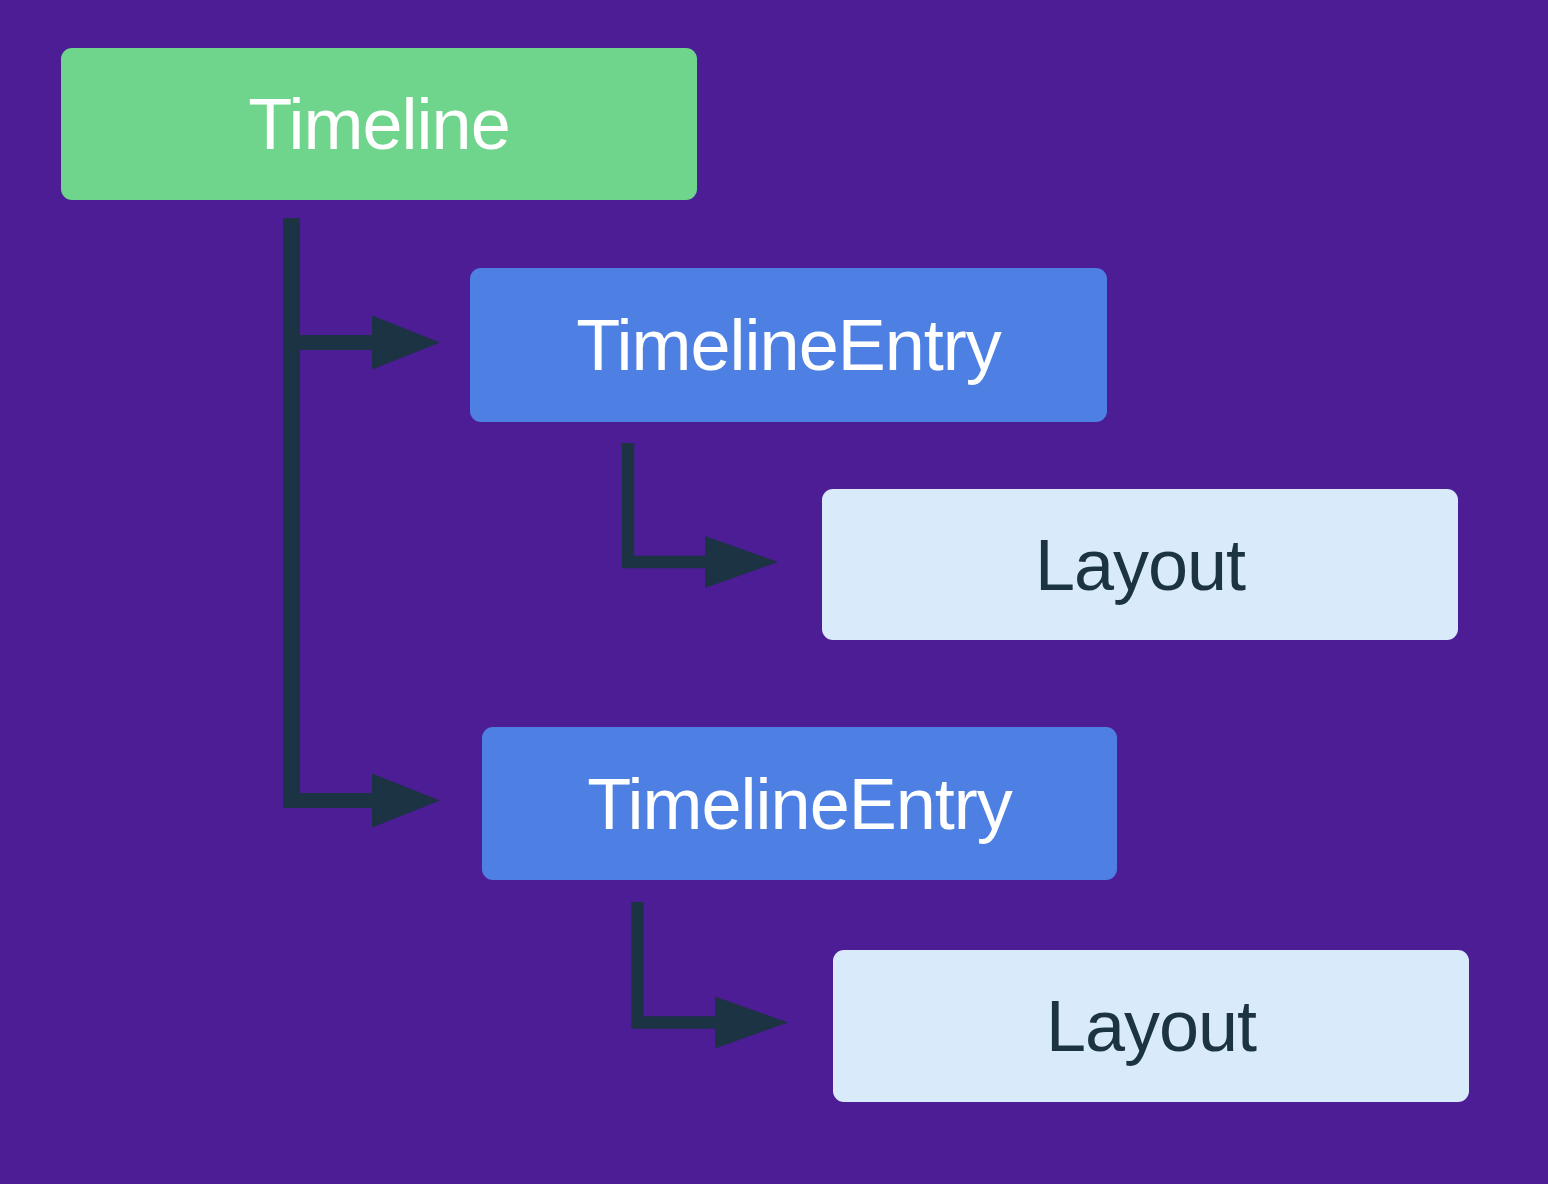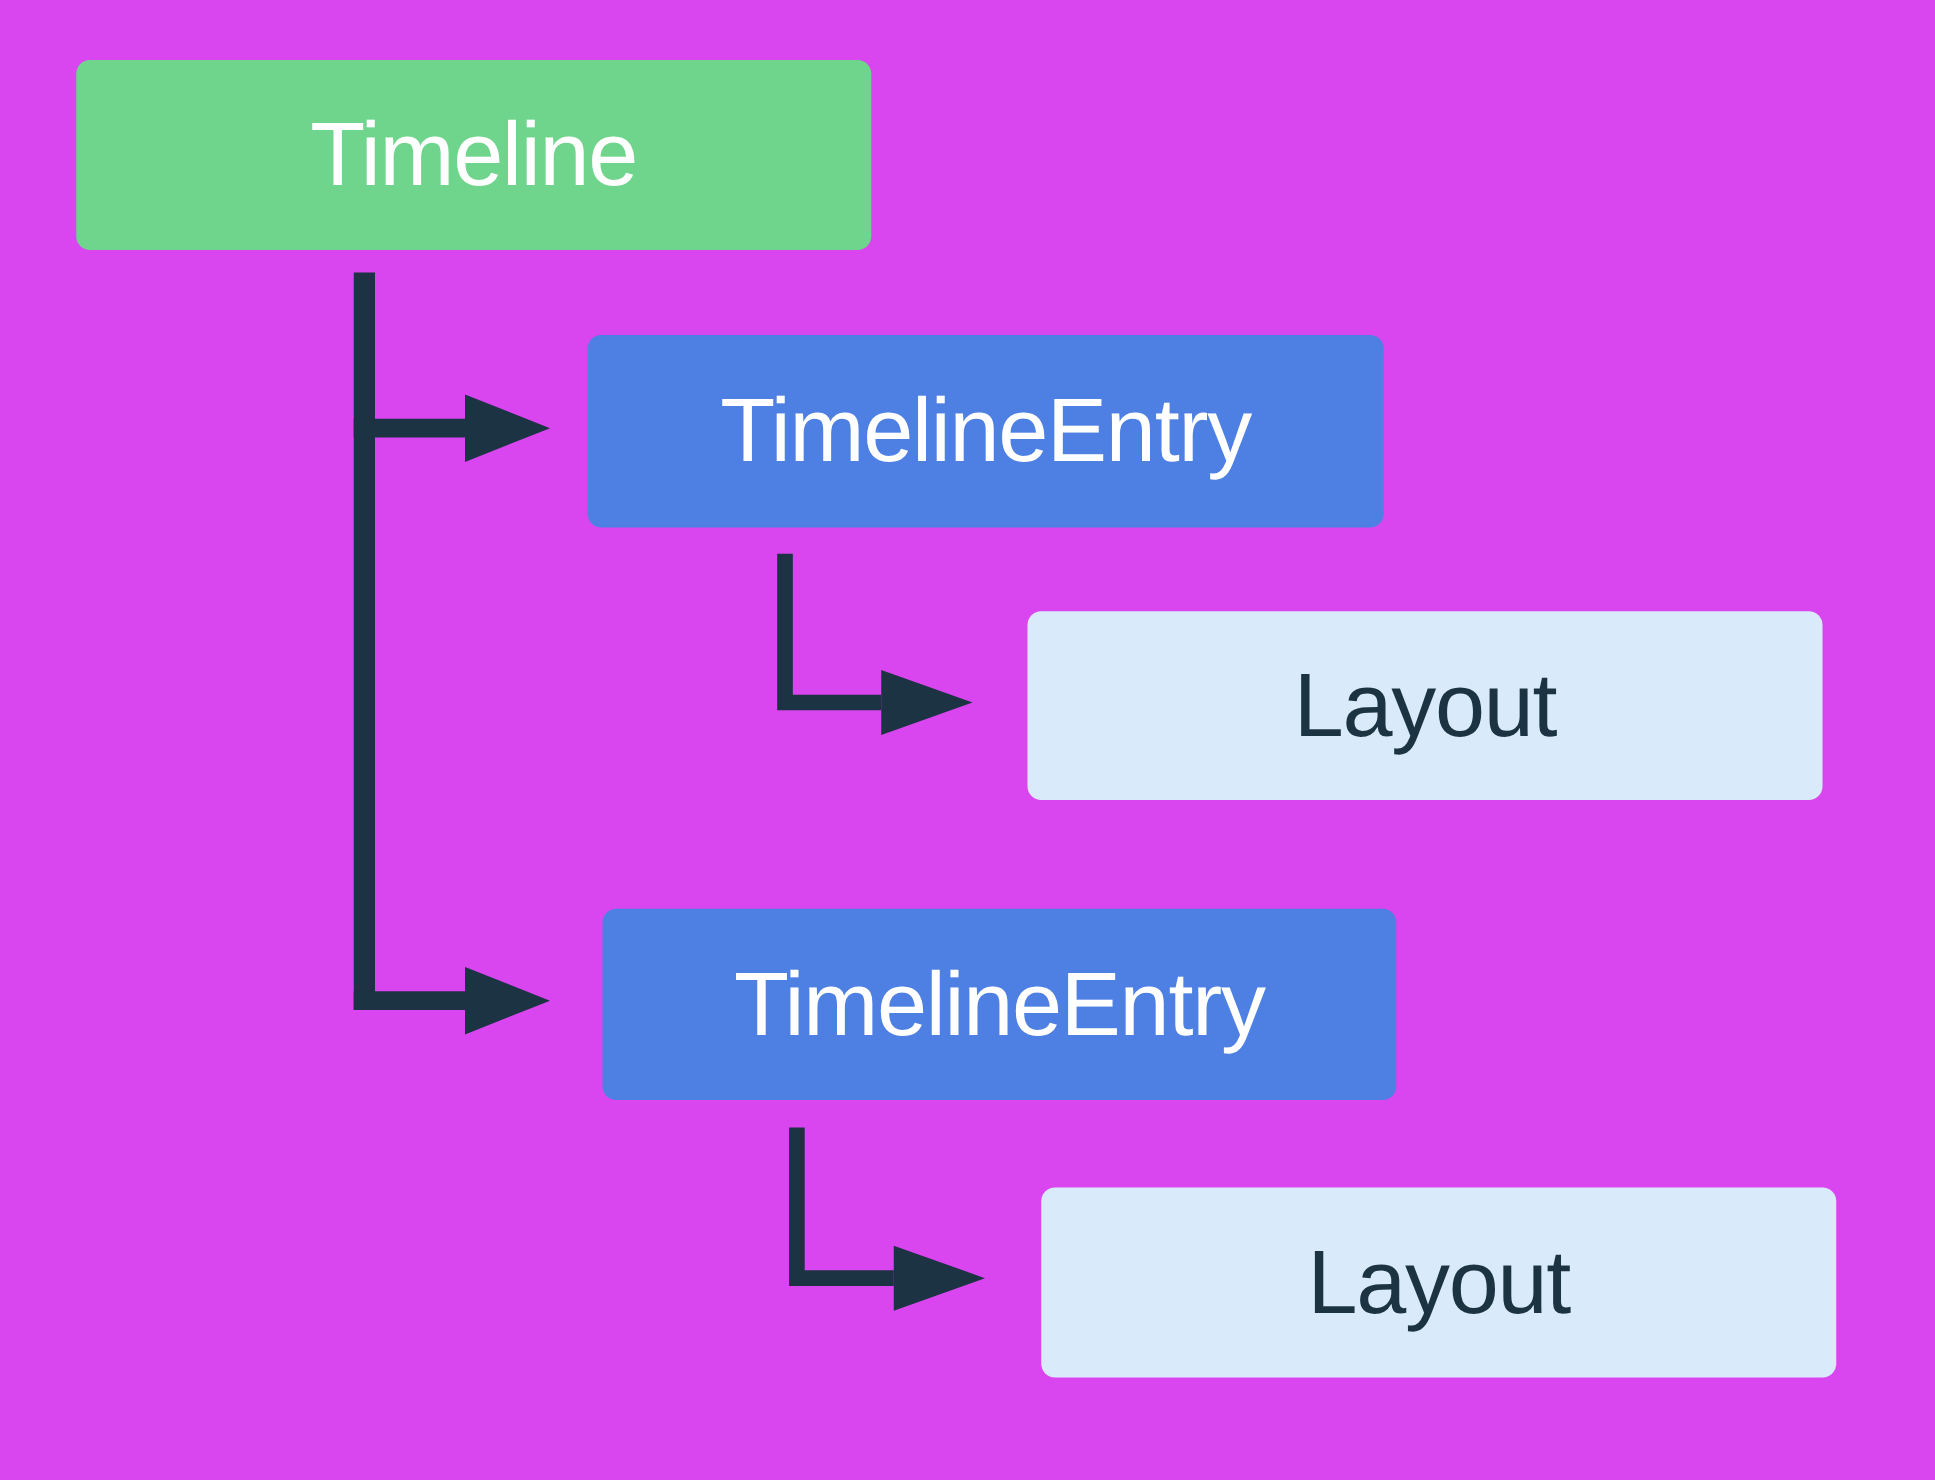--- a/index.html
+++ b/index.html
@@ -4,21 +4,21 @@
 <style>
   html, body {
     margin: 0;
     padding: 0;
     background: #ffffff;
   }
   .canvas {
     position: relative;
     width: 1548px;
     height: 1184px;
-    background: #d946ef;
+    background: #4c1d95;
     overflow: hidden;
     font-family: "Liberation Sans", sans-serif;
   }
   .connectors {
     position: absolute;
     left: 0;
     top: 0;
     width: 1548px;
     height: 1184px;
     pointer-events: none;

